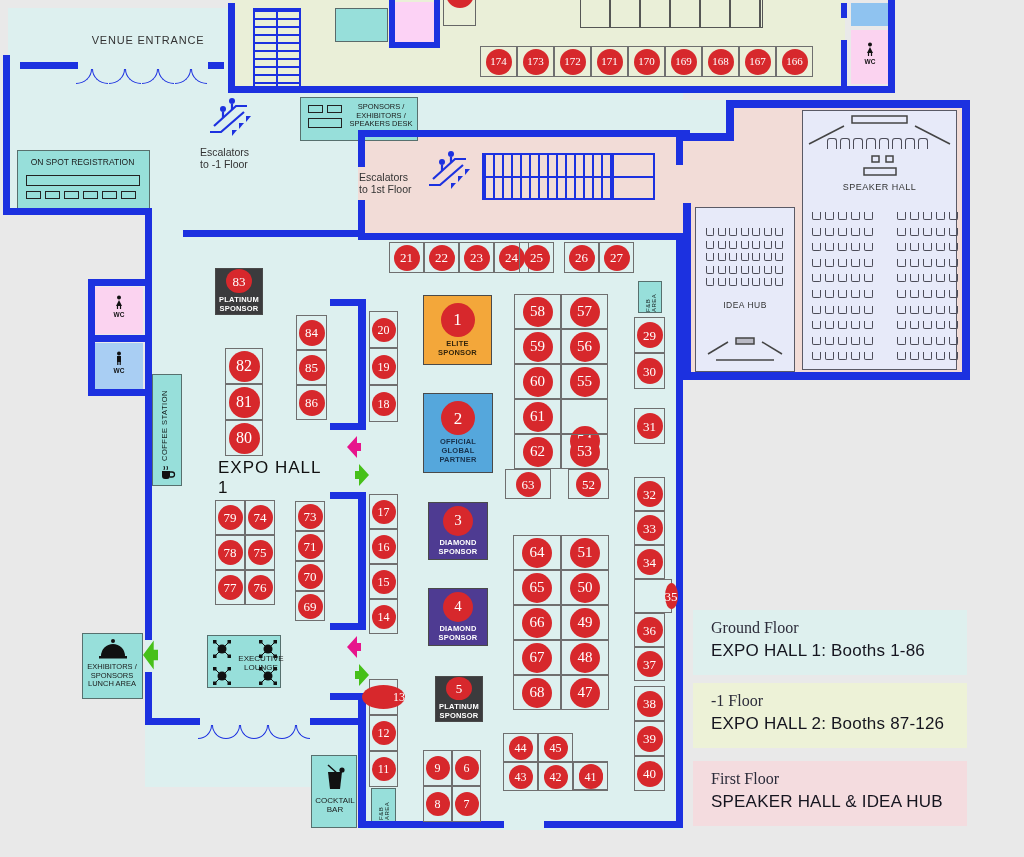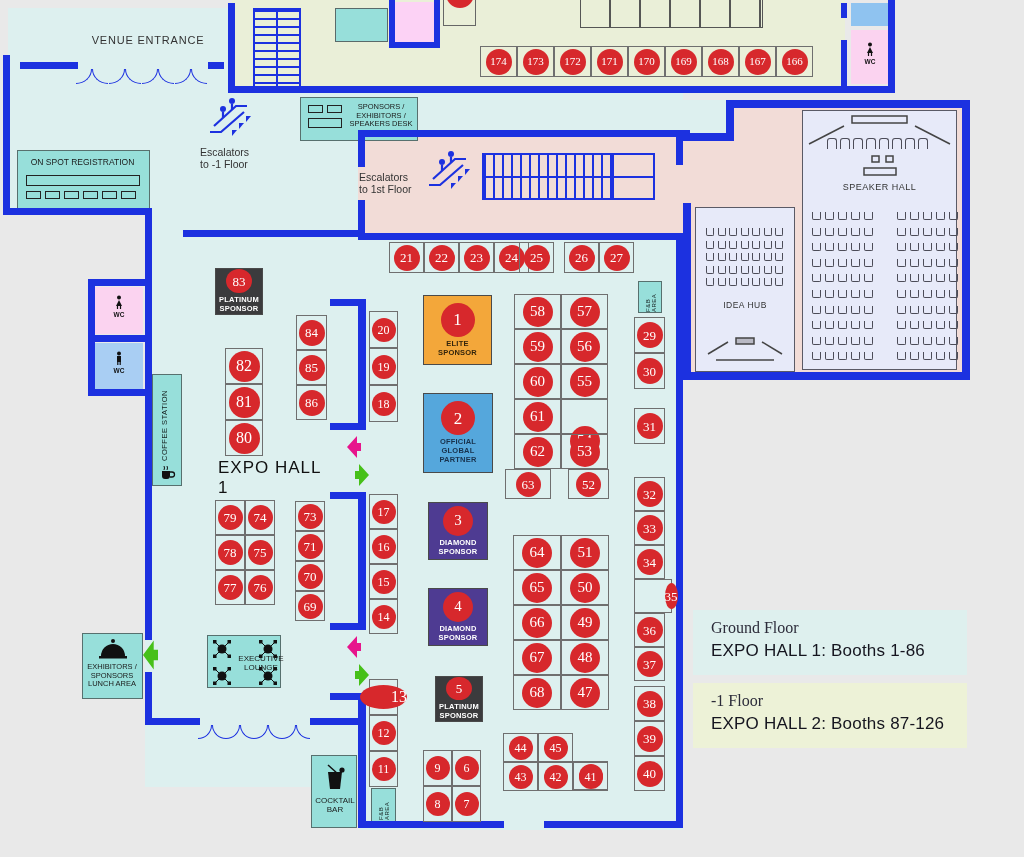--- a/index.html
+++ b/index.html
@@ -472,21 +472,21 @@
     <div class="booth-cell" style="left: 369px; top: 529px; width: 29px; height: 35px;">
       <div class="booth-circle" style="height: 24px; width: 24px; font-size: 12px;">16</div>
     </div>
     <div class="booth-cell" style="left: 369px; top: 564px; width: 29px; height: 35px;">
       <div class="booth-circle" style="height: 24px; width: 24px; font-size: 12px;">15</div>
     </div>
     <div class="booth-cell" style="left: 369px; top: 599px; width: 29px; height: 35px;">
       <div class="booth-circle" style="height: 24px; width: 24px; font-size: 12px;">14</div>
     </div>
     <div class="booth-cell" style="left: 369px; top: 679px; width: 29px; height: 36px;">
-      <div class="booth-circle" style="height: 24px; width: 24px; font-size: 16px; padding-left: 31px;">13</div>
+      <div class="booth-circle" style="height: 24px; width: 24px; font-size: 12px; padding-left: 31px;">13</div>
     </div>
     <div class="booth-cell" style="left: 369px; top: 715px; width: 29px; height: 36px;">
       <div class="booth-circle" style="height: 24px; width: 24px; font-size: 12px;">12</div>
     </div>
     <div class="booth-cell" style="left: 369px; top: 751px; width: 29px; height: 36px;">
       <div class="booth-circle" style="height: 24px; width: 24px; font-size: 12px;">11</div>
     </div>
     <div class="booth-cell" style="left: 423px; top: 750px; width: 29px; height: 36px;">
       <div class="booth-circle" style="height: 24px; width: 24px; font-size: 12px;">9</div>
     </div>
@@ -770,13 +770,17 @@
     <div class="seat" style="left: 763.5px; top: 278px; width: 8px; height: 8px;"></div>
     <div class="seat" style="left: 775px; top: 278px; width: 8px; height: 8px;"></div>
     <div class="legend-box" style="top: 610px; background: rgb(222, 240, 238);">
       <div class="legend-floor">Ground Floor</div>
       <div class="legend-desc">EXPO HALL 1: Booths 1-86</div>
     </div>
     <div class="legend-box" style="top: 683px; background: rgb(237, 242, 215);">
       <div class="legend-floor">-1 Floor</div>
       <div class="legend-desc">EXPO HALL 2: Booths 87-126</div>
     </div>
+    <div class="legend-box" style="top: 761px; background: rgb(244, 220, 223);">
+      <div class="legend-floor">First Floor</div>
+      <div class="legend-desc">SPEAKER HALL &amp; IDEA HUB</div>
+    </div>
   </div>
 
 </body></html>

